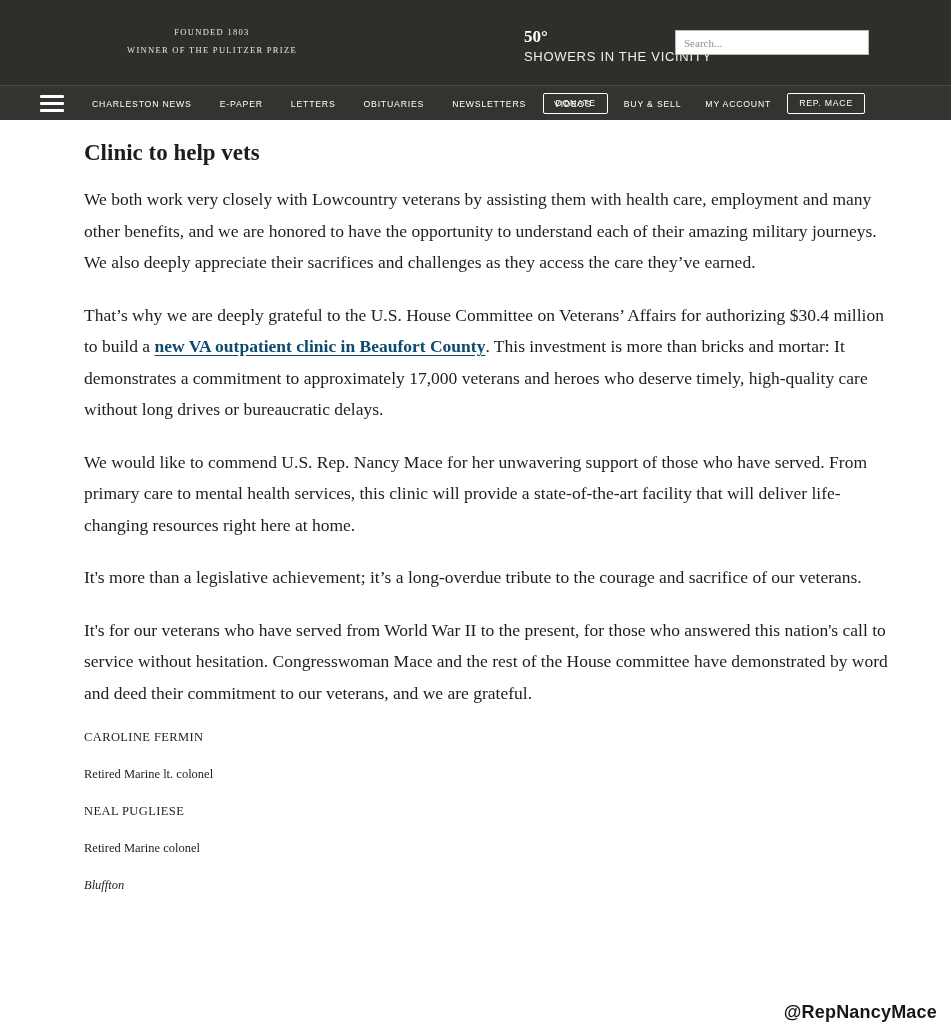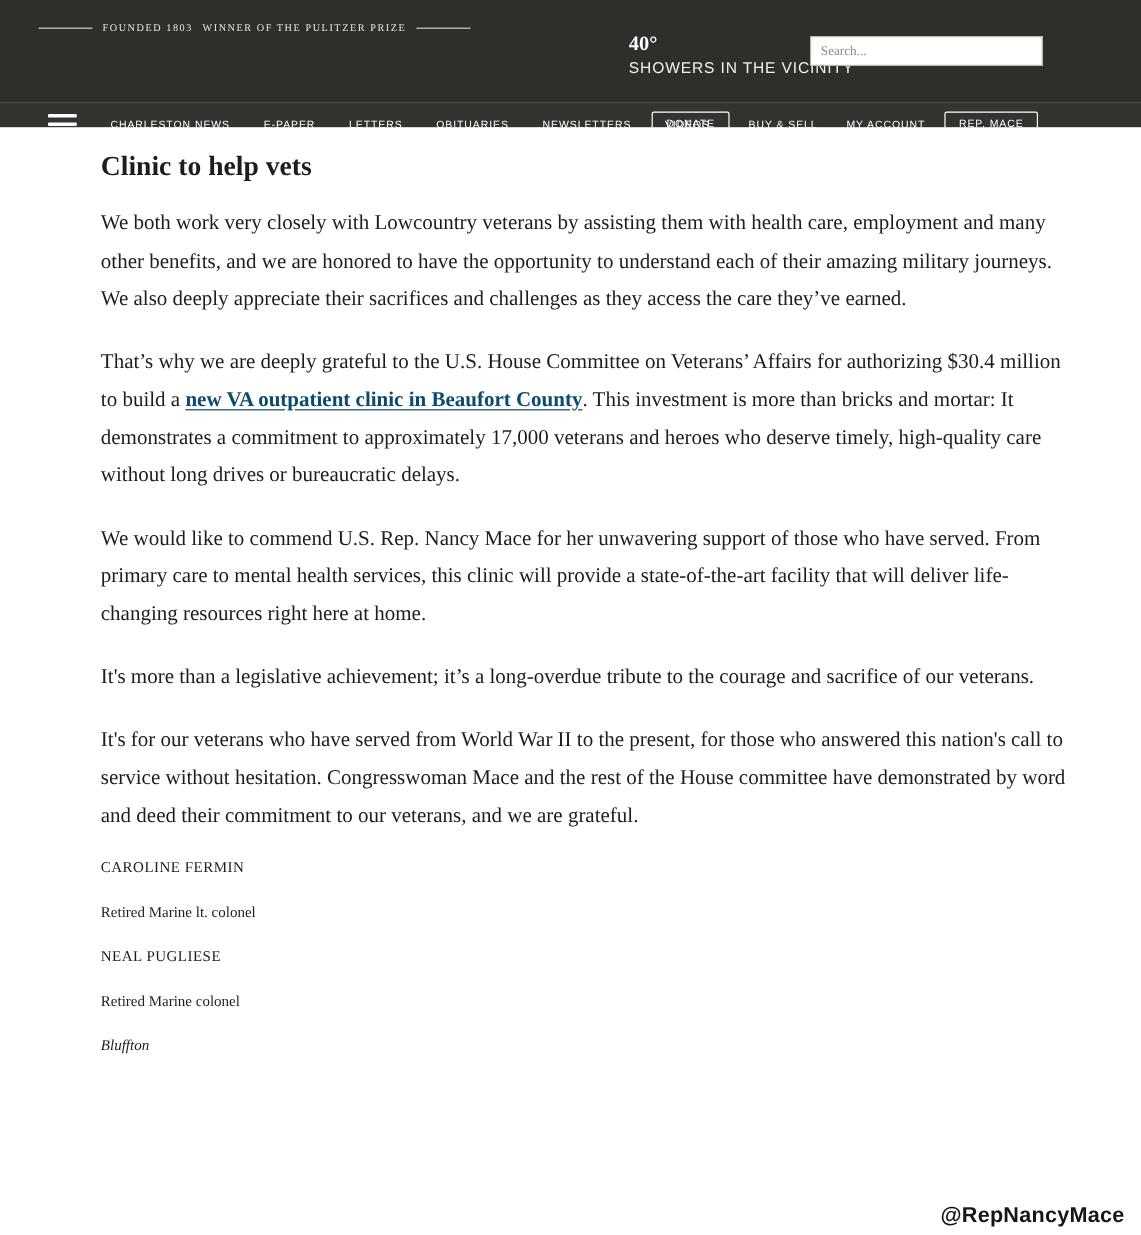--- a/index.html
+++ b/index.html
@@ -38,20 +38,21 @@
     line-height: 44px;
     letter-spacing: 0px;
     color: #ffffff;
     white-space: nowrap;
   }
   .logo-rule-row {
     display: flex;
     align-items: center;
     gap: 8px;
     margin-top: 4px;
+    flex-direction: column;
   }
   .logo-rule {
     flex: 1 1 auto;
     height: 1px;
     background: #cfcfc9;
   }
   .logo-sub {
     font-family: "Liberation Serif", serif;
     font-size: 8.5px;
     letter-spacing: 1.3px;
@@ -92,21 +93,21 @@
     padding: 0 8px;
     font-family: "Liberation Serif", serif;
     font-size: 11px;
     color: #3a3a36;
   }
   .search-box input::placeholder { color: #8d8d87; }
 
   
   .navbar {
     position: relative;
-    height: 21px;
+    height: 35px;
     background: #333330;
     border-top: 1px solid #4a4a46;
     display: flex;
     align-items: center;
   }
   .hamburger {
     position: absolute;
     left: 40px; top: 9px;
     width: 24px; height: 17px;
     display: flex; flex-direction: column; justify-content: space-between;
@@ -227,21 +228,21 @@
     <div class="logo-wrap">
       <div class="logo-rule-row">
         <div class="logo-rule"></div>
         <div class="logo-sub">FOUNDED 1803</div>
         <div class="logo-sub">WINNER OF THE PULITZER PRIZE</div>
         <div class="logo-rule"></div>
       </div>
     </div>
 
     <div class="weather">
-      <div class="weather-temp">40°</div>
+      <div class="weather-temp">50°</div>
       <div class="weather-cond">SHOWERS IN THE VICINITY</div>
     </div>
 
     <div class="search-box">
       <input type="text" value="" placeholder="Search..." style="">
     </div>
   </div>
 
   <div class="navbar">
 

